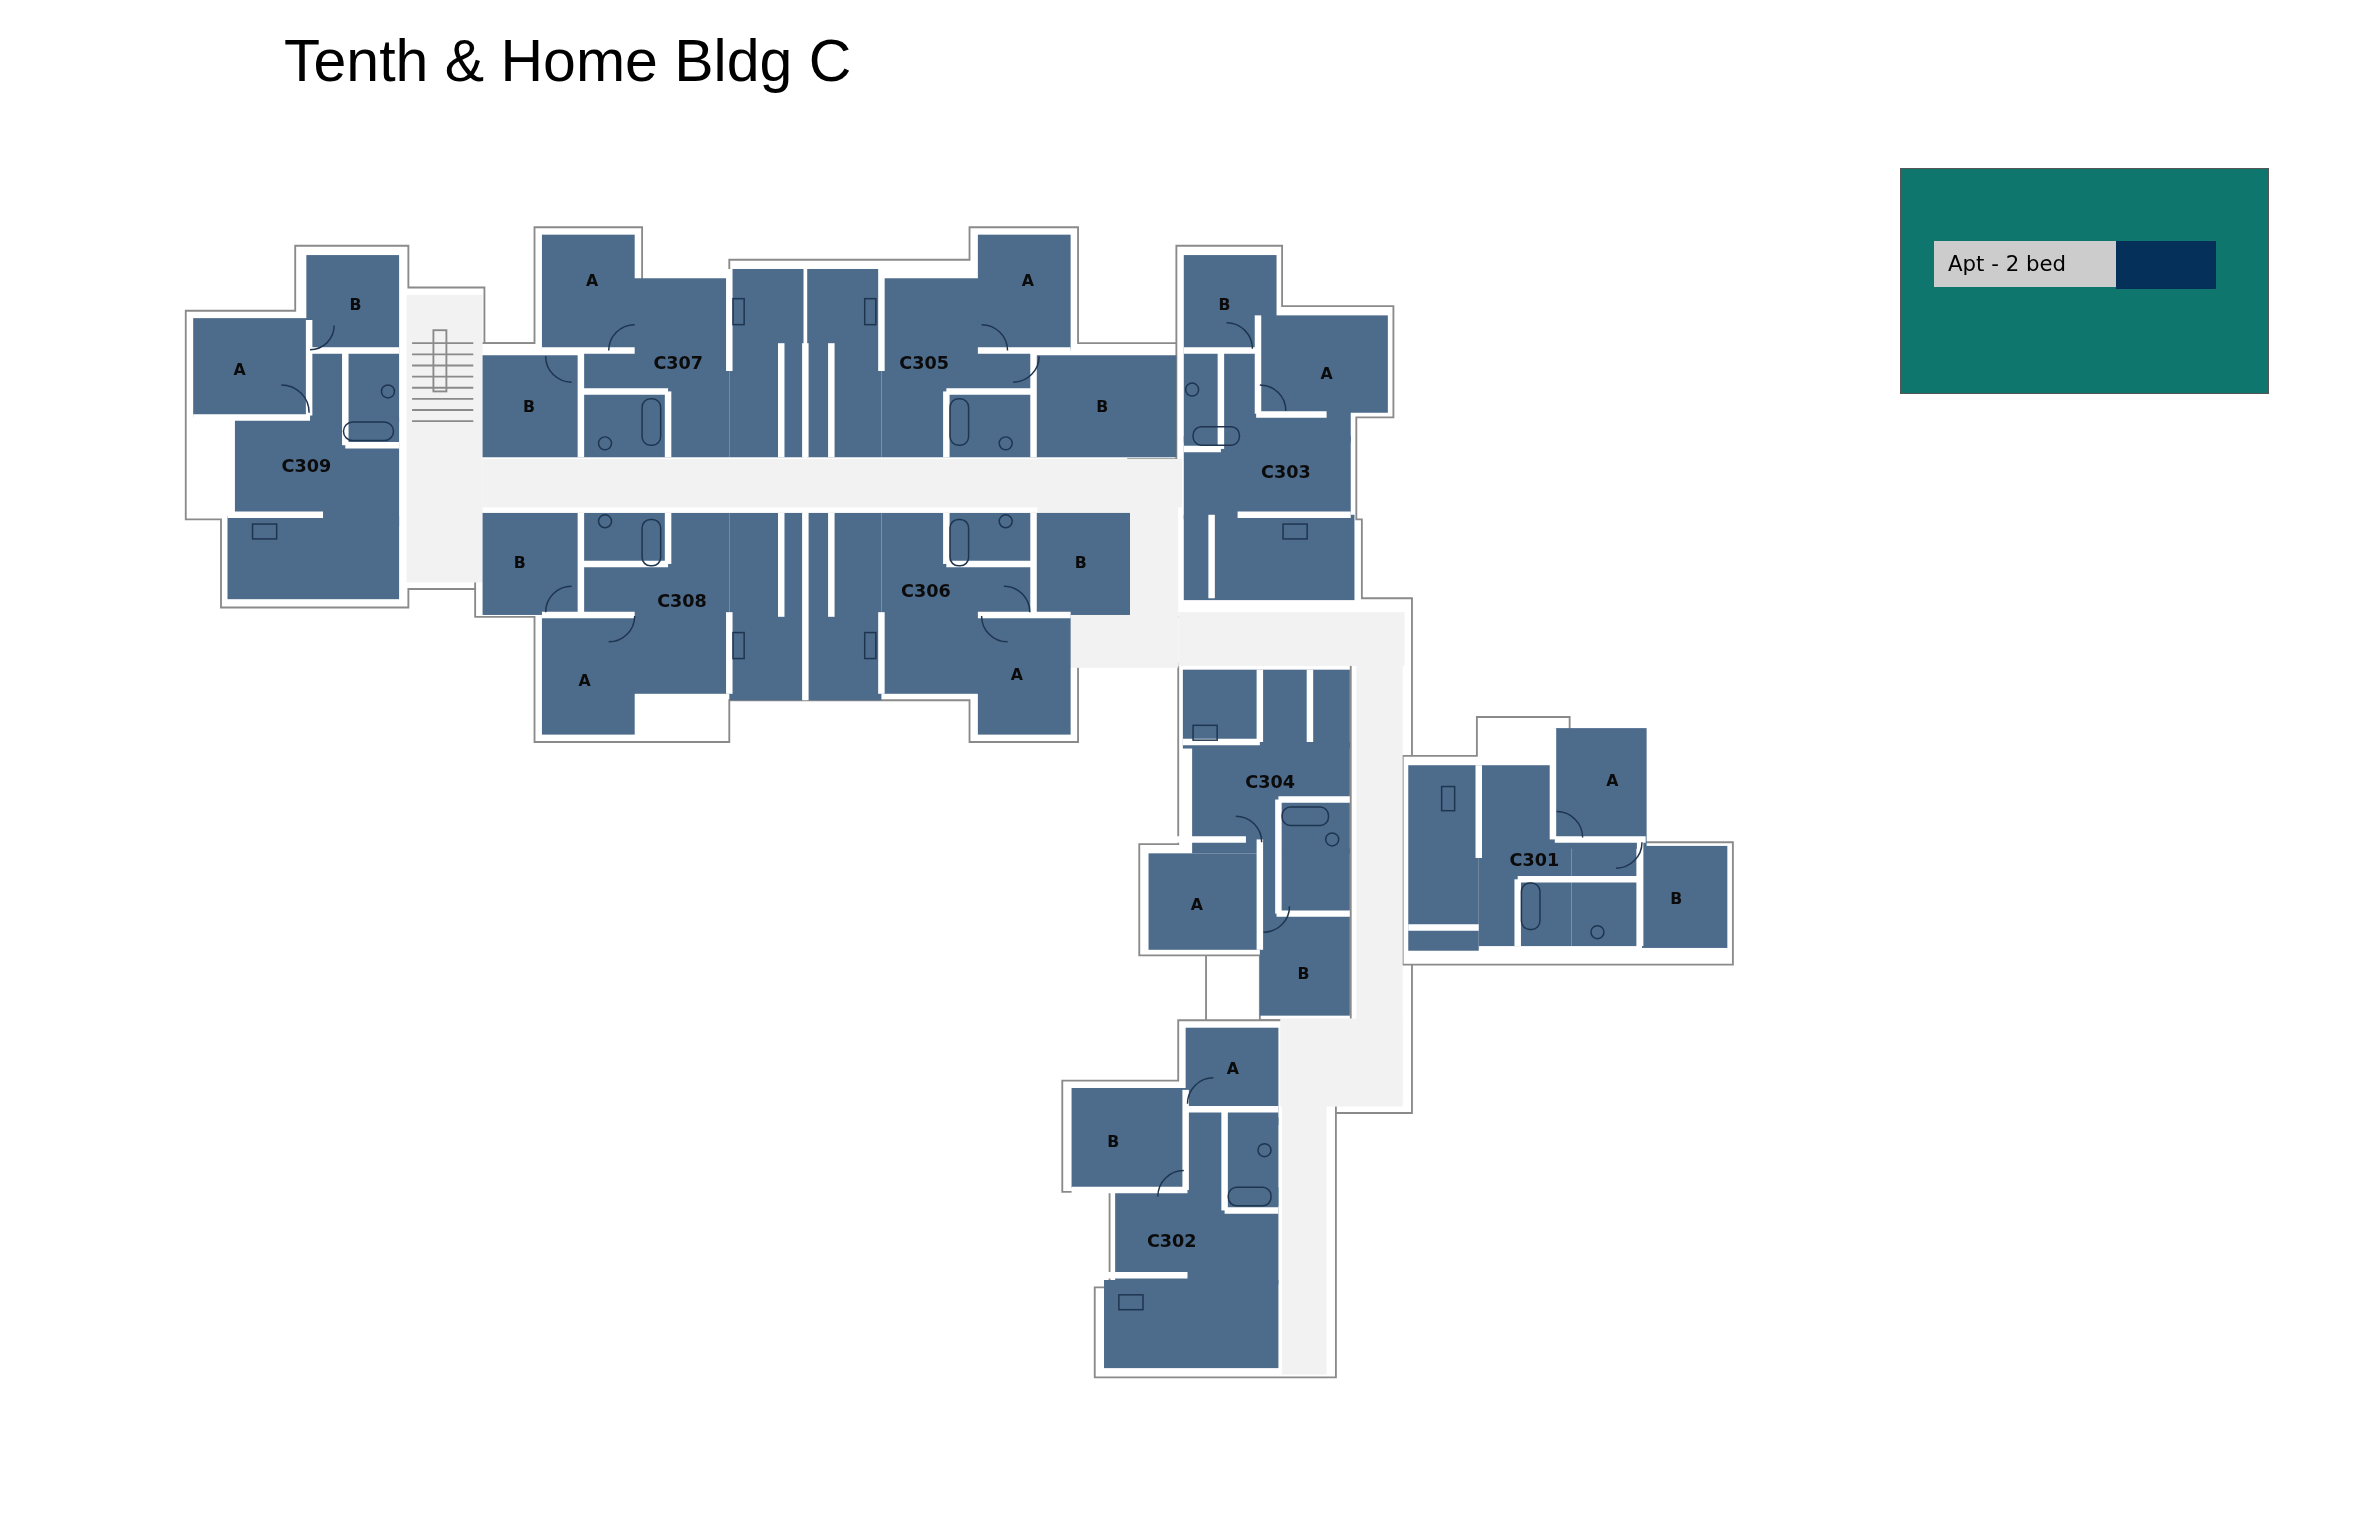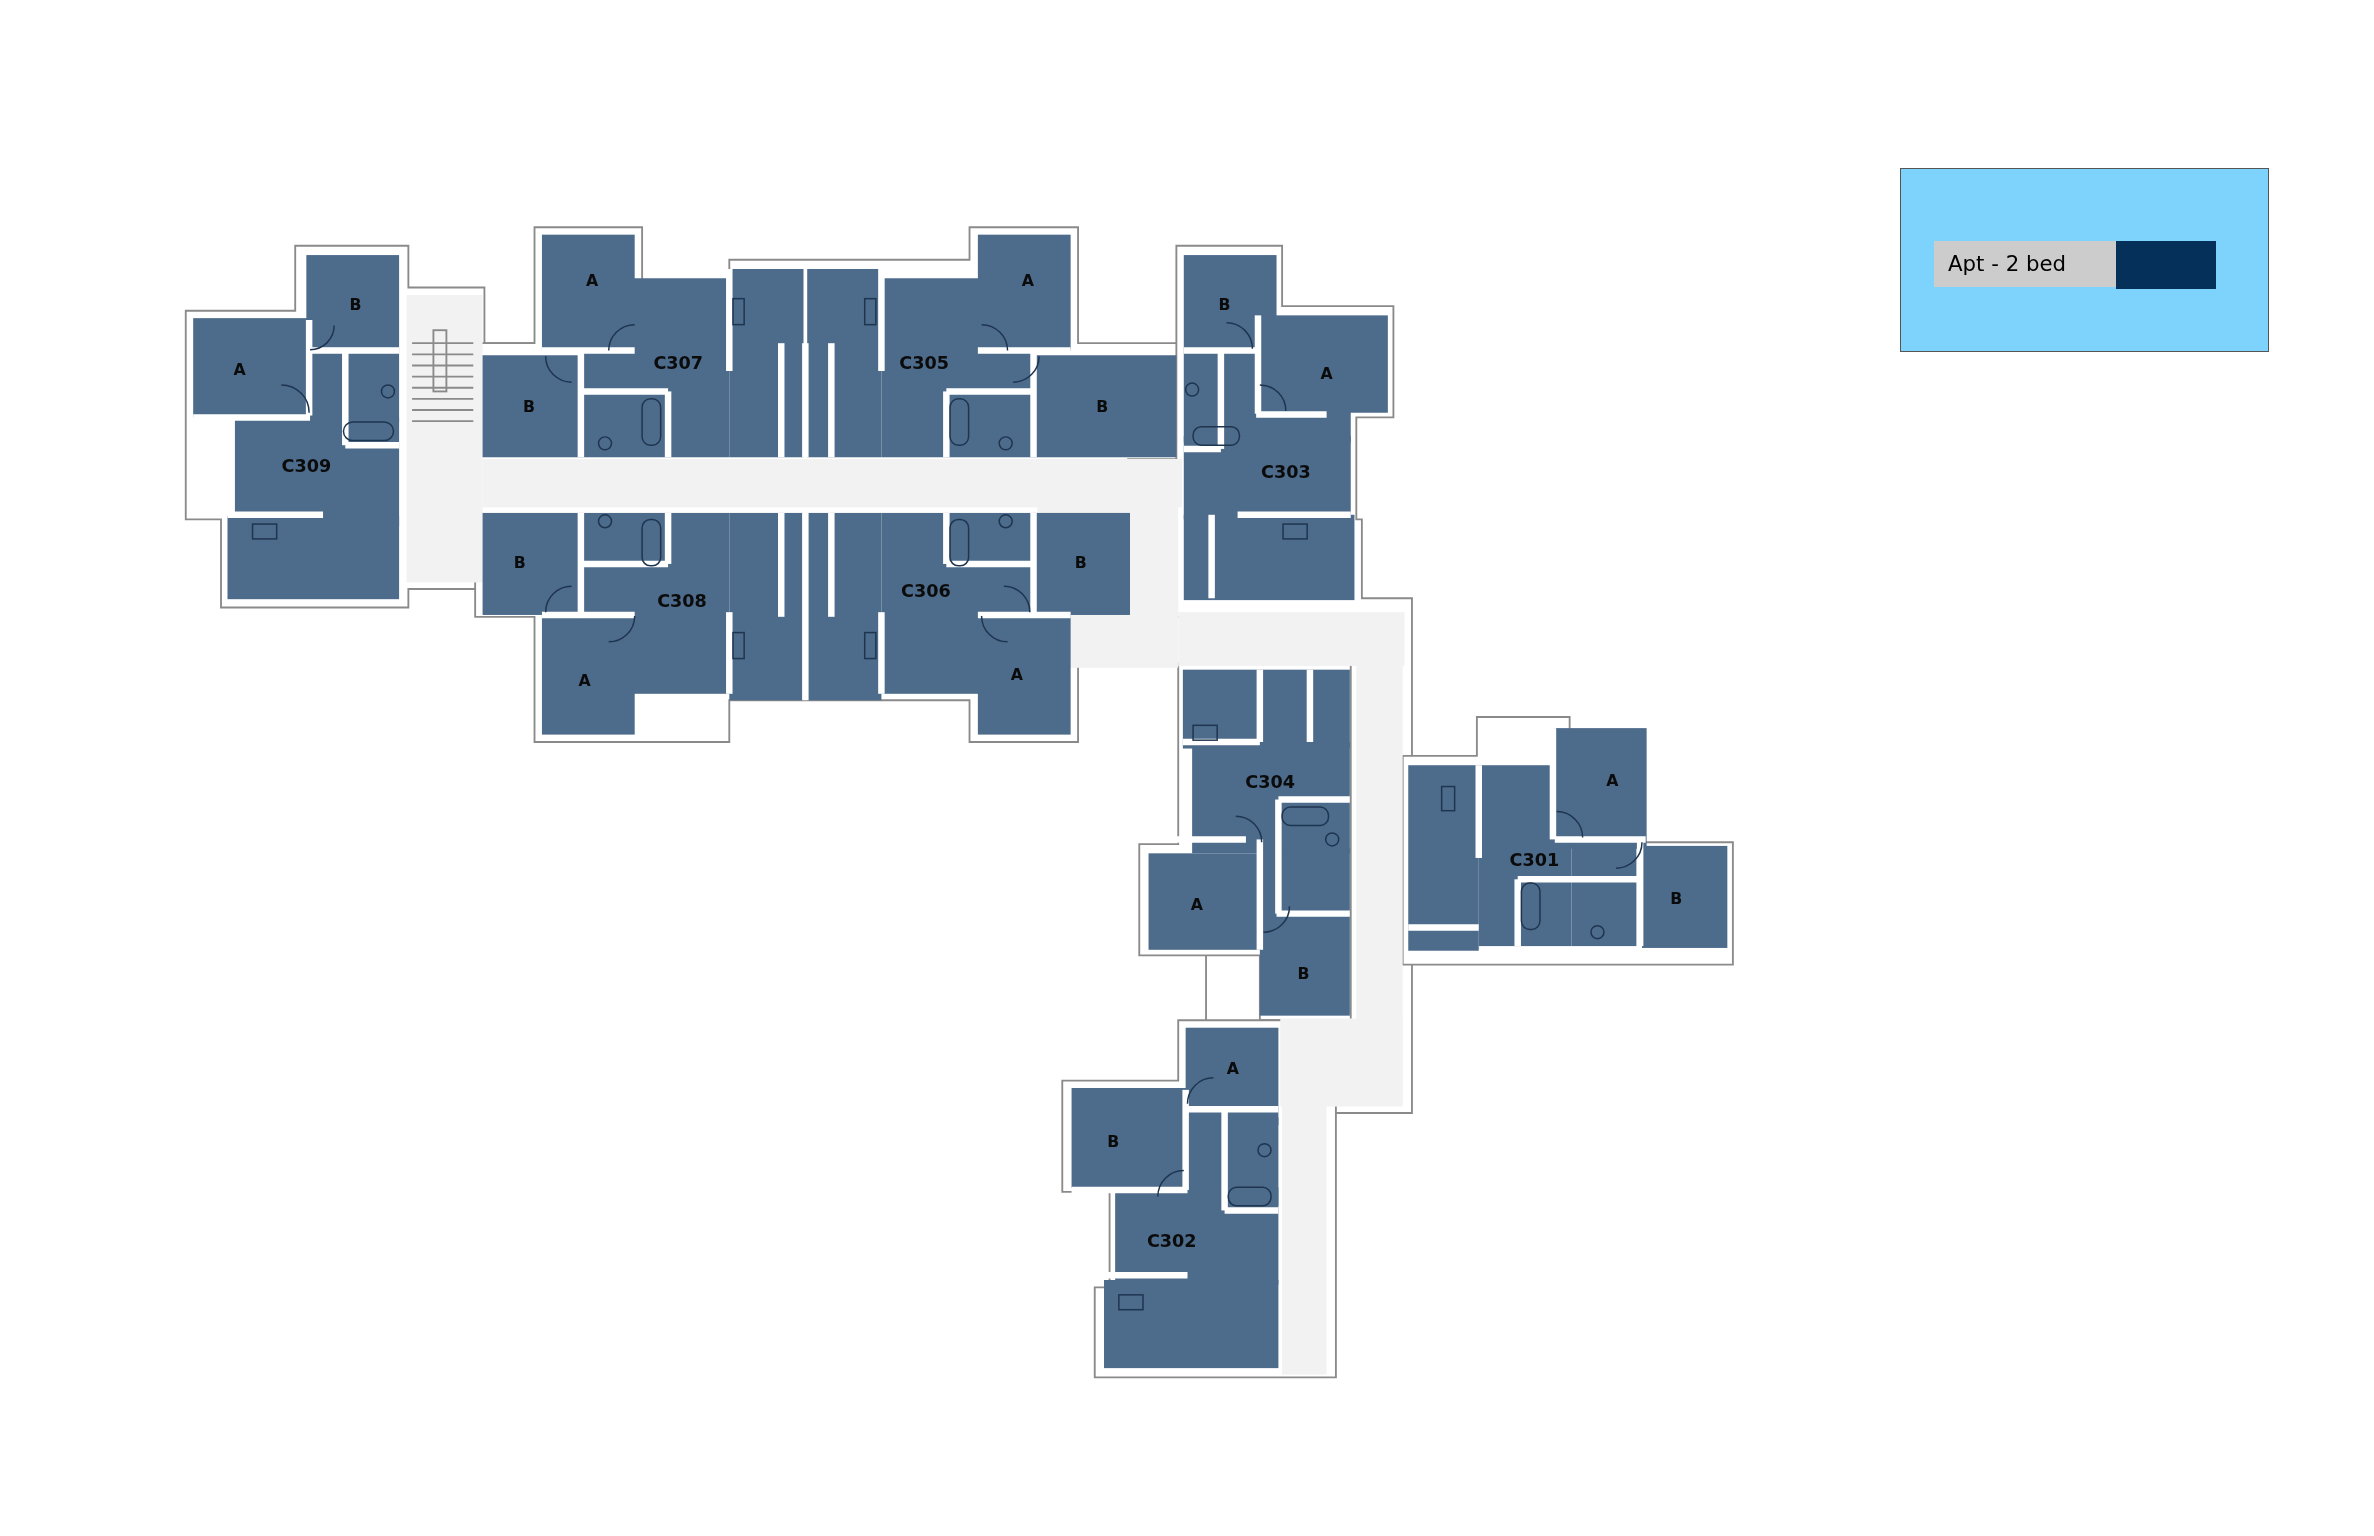--- a/index.html
+++ b/index.html
@@ -1,36 +1,37 @@
 <!DOCTYPE html>
 <html style="font-size:15px"><head>
 <meta charset="utf-8">
 <style>
   html,body{margin:0;padding:0;background:#ffffff;}
   body{width:2375px;height:1536px;position:relative;overflow:hidden;font-family:"Liberation Sans",sans-serif;}
   .title{position:absolute;left:284px;top:26px;font-size:59px;line-height:70px;color:#000;font-family:"Liberation Sans",sans-serif;}
-  .legend{position:absolute;left:1900px;top:168px;width:369px;height:184px;border:1.9px solid #555;box-sizing:border-box;background:#7dd3fc;}
+  .legend{position:absolute;left:1900px;top:168px;width:369px;height:226px;border:1.9px solid #555;box-sizing:border-box;background:#0f766e;}
   .legend-row{position:absolute;left:33px;top:72px;height:48px;display:flex;}
   .legend-label{width:182px;height:46px;background:#cccccc;font-family:"DejaVu Sans",sans-serif;font-size:21.3px;line-height:46px;padding-left:14px;box-sizing:border-box;color:#000;}
   .legend-swatch{width:100px;height:48px;}
   svg#plan{position:absolute;left:0;top:0;}
   .unit{fill:#4d6b8b;}
   .corr{fill:#f2f2f2;}
   .shell{fill:#ffffff;stroke:#8a8a8a;stroke-width:2;}
   .wall{stroke:#ffffff;stroke-width:7;fill:none;}
   .ln{stroke:#8a8a8a;stroke-width:2;fill:none;}
   .door{stroke:#1e3550;stroke-width:1.6;fill:none;}
   .lbl{font-family:"DejaVu Sans",sans-serif;font-weight:bold;font-size:19px;fill:#0b0b0b;text-anchor:middle;}
   .rlbl{font-family:"DejaVu Sans",sans-serif;font-weight:bold;font-size:17px;fill:#0b0b0b;text-anchor:middle;}
   .fixture{fill:none;stroke:#1e3550;stroke-width:1.6;}
 </style>
 </head>
 <body>
 
 <div class="title">
+  <div>Tenth &amp; Home Bldg C</div>
 </div>
 
 <div class="legend">
   <div class="legend-row">
     <div class="legend-label">Apt - 2 bed</div>
     <div class="legend-swatch" style="background:#04305a"></div>
   </div>
 </div>
 
 <svg id="plan" width="2375" height="1536" viewBox="0 0 2560 1656">

